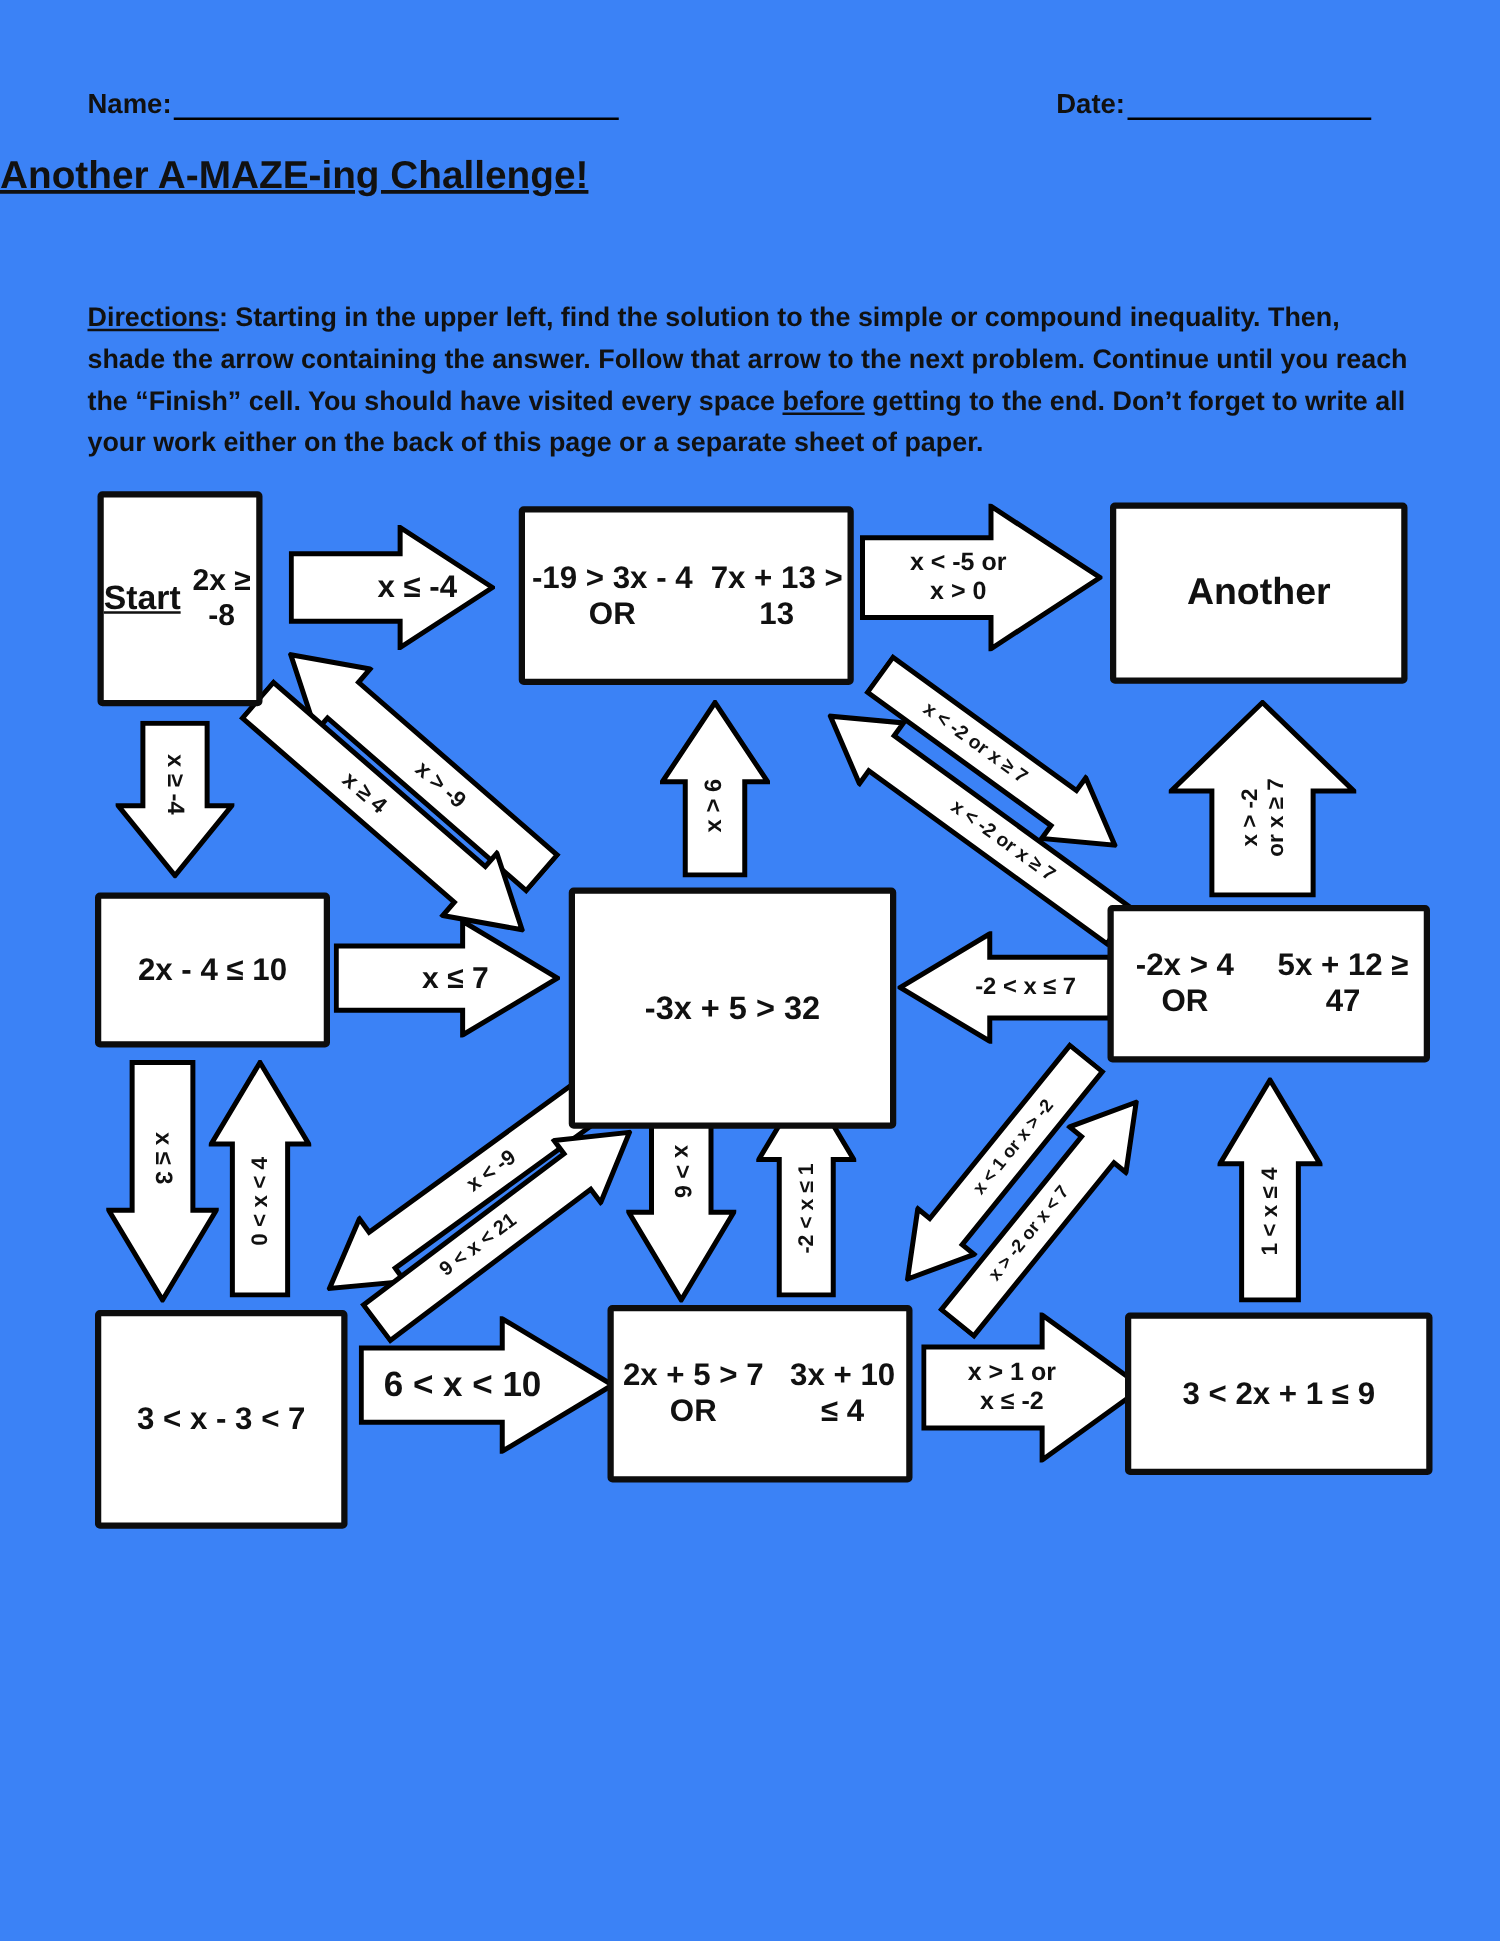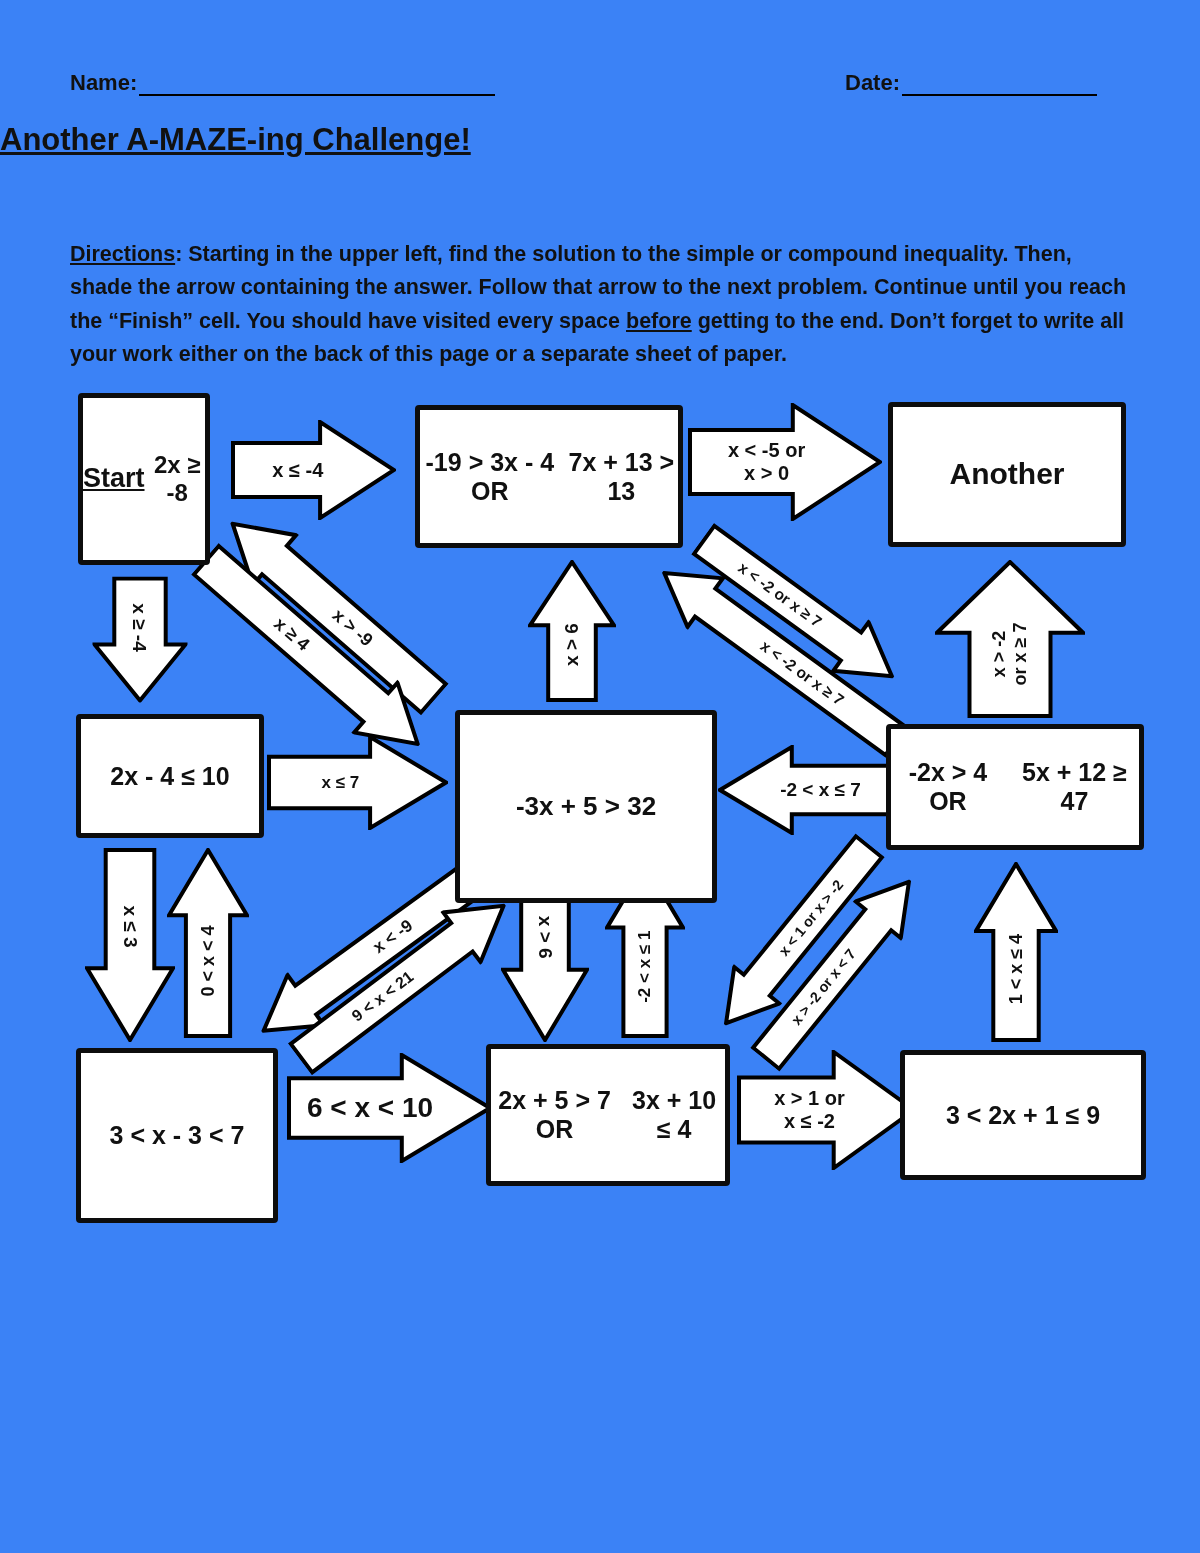--- a/index.html
+++ b/index.html
@@ -87,21 +87,21 @@
   </div>
 
   <div class="mbox" style="left:900px;top:1050px;width:246px;height:130px;">
     <div>3 &lt; 2x + 1 ≤ 9</div>
   </div>
 
   <div class="arrow" style="left:231px;top:420px;width:165px;height:100px;transform:rotate(0deg);">
       <svg width="165" height="100">
         <polygon points="2,23 89.1,23 89.1,2 163,50 89.1,98 89.1,77 2,77"></polygon>
       </svg>
-    <div class="arrow-label" style="font-size:20px;">x ≤ -4</div>
+    <div class="arrow-label" style="font-size:25px;padding-left:36px;">x ≤ -4</div>
   </div>
 
   <div class="arrow" style="left:688px;top:403px;width:194px;height:118px;transform:rotate(0deg);">
       <svg width="194" height="118">
         <polygon points="2,27.1 104.8,27.1 104.8,2 192,59 104.8,116 104.8,90.9 2,90.9"></polygon>
       </svg>
     <div class="arrow-label" style="font-size:20px;">
       <div>x &lt; -5 or</div>
       <div>x &gt; 0</div>
     </div>
@@ -156,21 +156,21 @@
     <div class="arrow-label" style="font-size:18px;">
       <div>x &gt; -2</div>
       <div>or x ≥ 7</div>
     </div>
   </div>
 
   <div class="arrow" style="left:267px;top:735px;width:181px;height:95px;transform:rotate(0deg);">
       <svg width="181" height="95">
         <polygon points="2,21.8 103.1,21.8 103.1,2 179,47.5 103.1,93 103.1,73.2 2,73.2"></polygon>
       </svg>
-    <div class="arrow-label" style="font-size:17px;">x ≤ 7</div>
+    <div class="arrow-label" style="font-size:24px;padding-left:24px;">x ≤ 7</div>
   </div>
 
   <div class="arrow" style="left:718px;top:745px;width:172px;height:90px;transform:rotate(180deg);">
       <svg width="172" height="90">
         <polygon points="2,20.7 98.2,20.7 98.2,2 170,45 98.2,88 98.2,69.3 2,69.3"></polygon>
       </svg>
     <div class="arrow-label flip" style="font-size:19px;">-2 &lt; x ≤ 7</div>
   </div>
 
   <div class="arrow" style="left:33px;top:900px;width:194px;height:90px;transform:rotate(90deg);">

